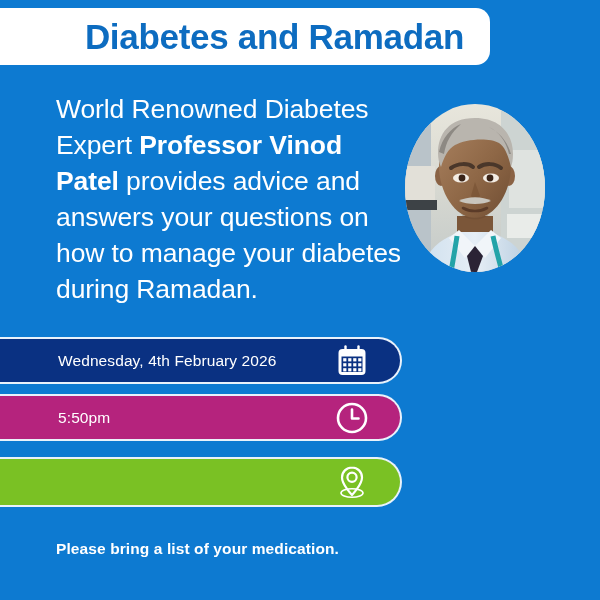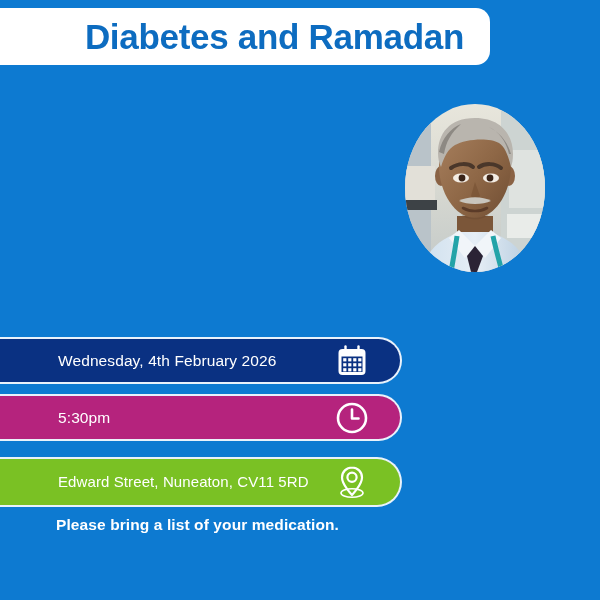--- a/index.html
+++ b/index.html
@@ -112,36 +112,44 @@
     display: flex;
     align-items: center;
     justify-content: center;
   }
   .bar-icon svg { display: block; }
 
   
   #footer-note {
     position: absolute;
     left: 56px;
-    top: 516px;
+    top: 540px;
     color: #ffffff;
     font-size: 15.5px;
     font-weight: bold;
     letter-spacing: 0.1px;
   }
 </style>
 </head>
 <body>
 
 <div id="poster">
 
   <div id="title-banner">
     <span id="poster-title">Diabetes and Ramadan</span>
   </div>
 
+  <div id="body-copy">
+    <span>World Renowned Diabetes</span>
+    <span>Expert </span><span class="speaker-name">Professor Vinod Patel</span>
+    <span>provides advice and answers</span>
+    <span>your questions on how to</span>
+    <span>manage your diabetes</span>
+    <span>during Ramadan.</span>
+  </div>
 
   <div id="portrait">
     <svg width="140" height="168" viewBox="0 0 140 168" xmlns="http://www.w3.org/2000/svg">
       <defs>
         <linearGradient id="bgGrad" x1="0" y1="0" x2="0" y2="1">
           <stop offset="0%" stop-color="#e8e6dc"></stop>
           <stop offset="45%" stop-color="#d9dad2"></stop>
           <stop offset="100%" stop-color="#c3c9c8"></stop>
         </linearGradient>
         <linearGradient id="skinGrad" x1="0" y1="0" x2="1" y2="1">
@@ -226,33 +234,32 @@
           <rect x="13.2" y="24.2" width="3.2" height="3.2"></rect>
           <rect x="18.2" y="24.2" width="3.2" height="3.2"></rect>
           <rect x="23.2" y="24.2" width="3.2" height="3.2"></rect>
         </g>
       </svg>
     </div>
   </div>
 
   <div class="info-bar" id="bar-time">
     <div class="bar-text">
-      <div class="bar-line-primary">5:30pm</div>
+      <div class="bar-line-primary">5:50pm</div>
     </div>
     <div class="bar-icon">
       <svg width="34" height="34" viewBox="0 0 34 34" xmlns="http://www.w3.org/2000/svg">
         <circle cx="17" cy="17" r="14" fill="none" stroke="#ffffff" stroke-width="2.6"></circle>
         <path d="M17 8.5 v9 h6.5" fill="none" stroke="#ffffff" stroke-width="2.6" stroke-linecap="round" stroke-linejoin="round"></path>
       </svg>
     </div>
   </div>
 
   <div class="info-bar" id="bar-venue">
     <div class="bar-text">
-      <div class="bar-line-secondary">Edward Street, Nuneaton, CV11 5RD</div>
     </div>
     <div class="bar-icon">
       <svg width="36" height="36" viewBox="0 0 36 36" xmlns="http://www.w3.org/2000/svg">
         <path d="M18 3.5 c-5.6 0 -10 4.4 -10 10 c0 7.2 10 17.5 10 17.5 c0 0 10 -10.3 10 -17.5 c0 -5.6 -4.4 -10 -10 -10 z" fill="none" stroke="#ffffff" stroke-width="2.2"></path>
         <circle cx="18" cy="13.2" r="4.6" fill="none" stroke="#ffffff" stroke-width="2.2"></circle>
         <ellipse cx="18" cy="29" rx="11" ry="4.2" fill="none" stroke="#ffffff" stroke-width="1.6"></ellipse>
       </svg>
     </div>
   </div>
 

